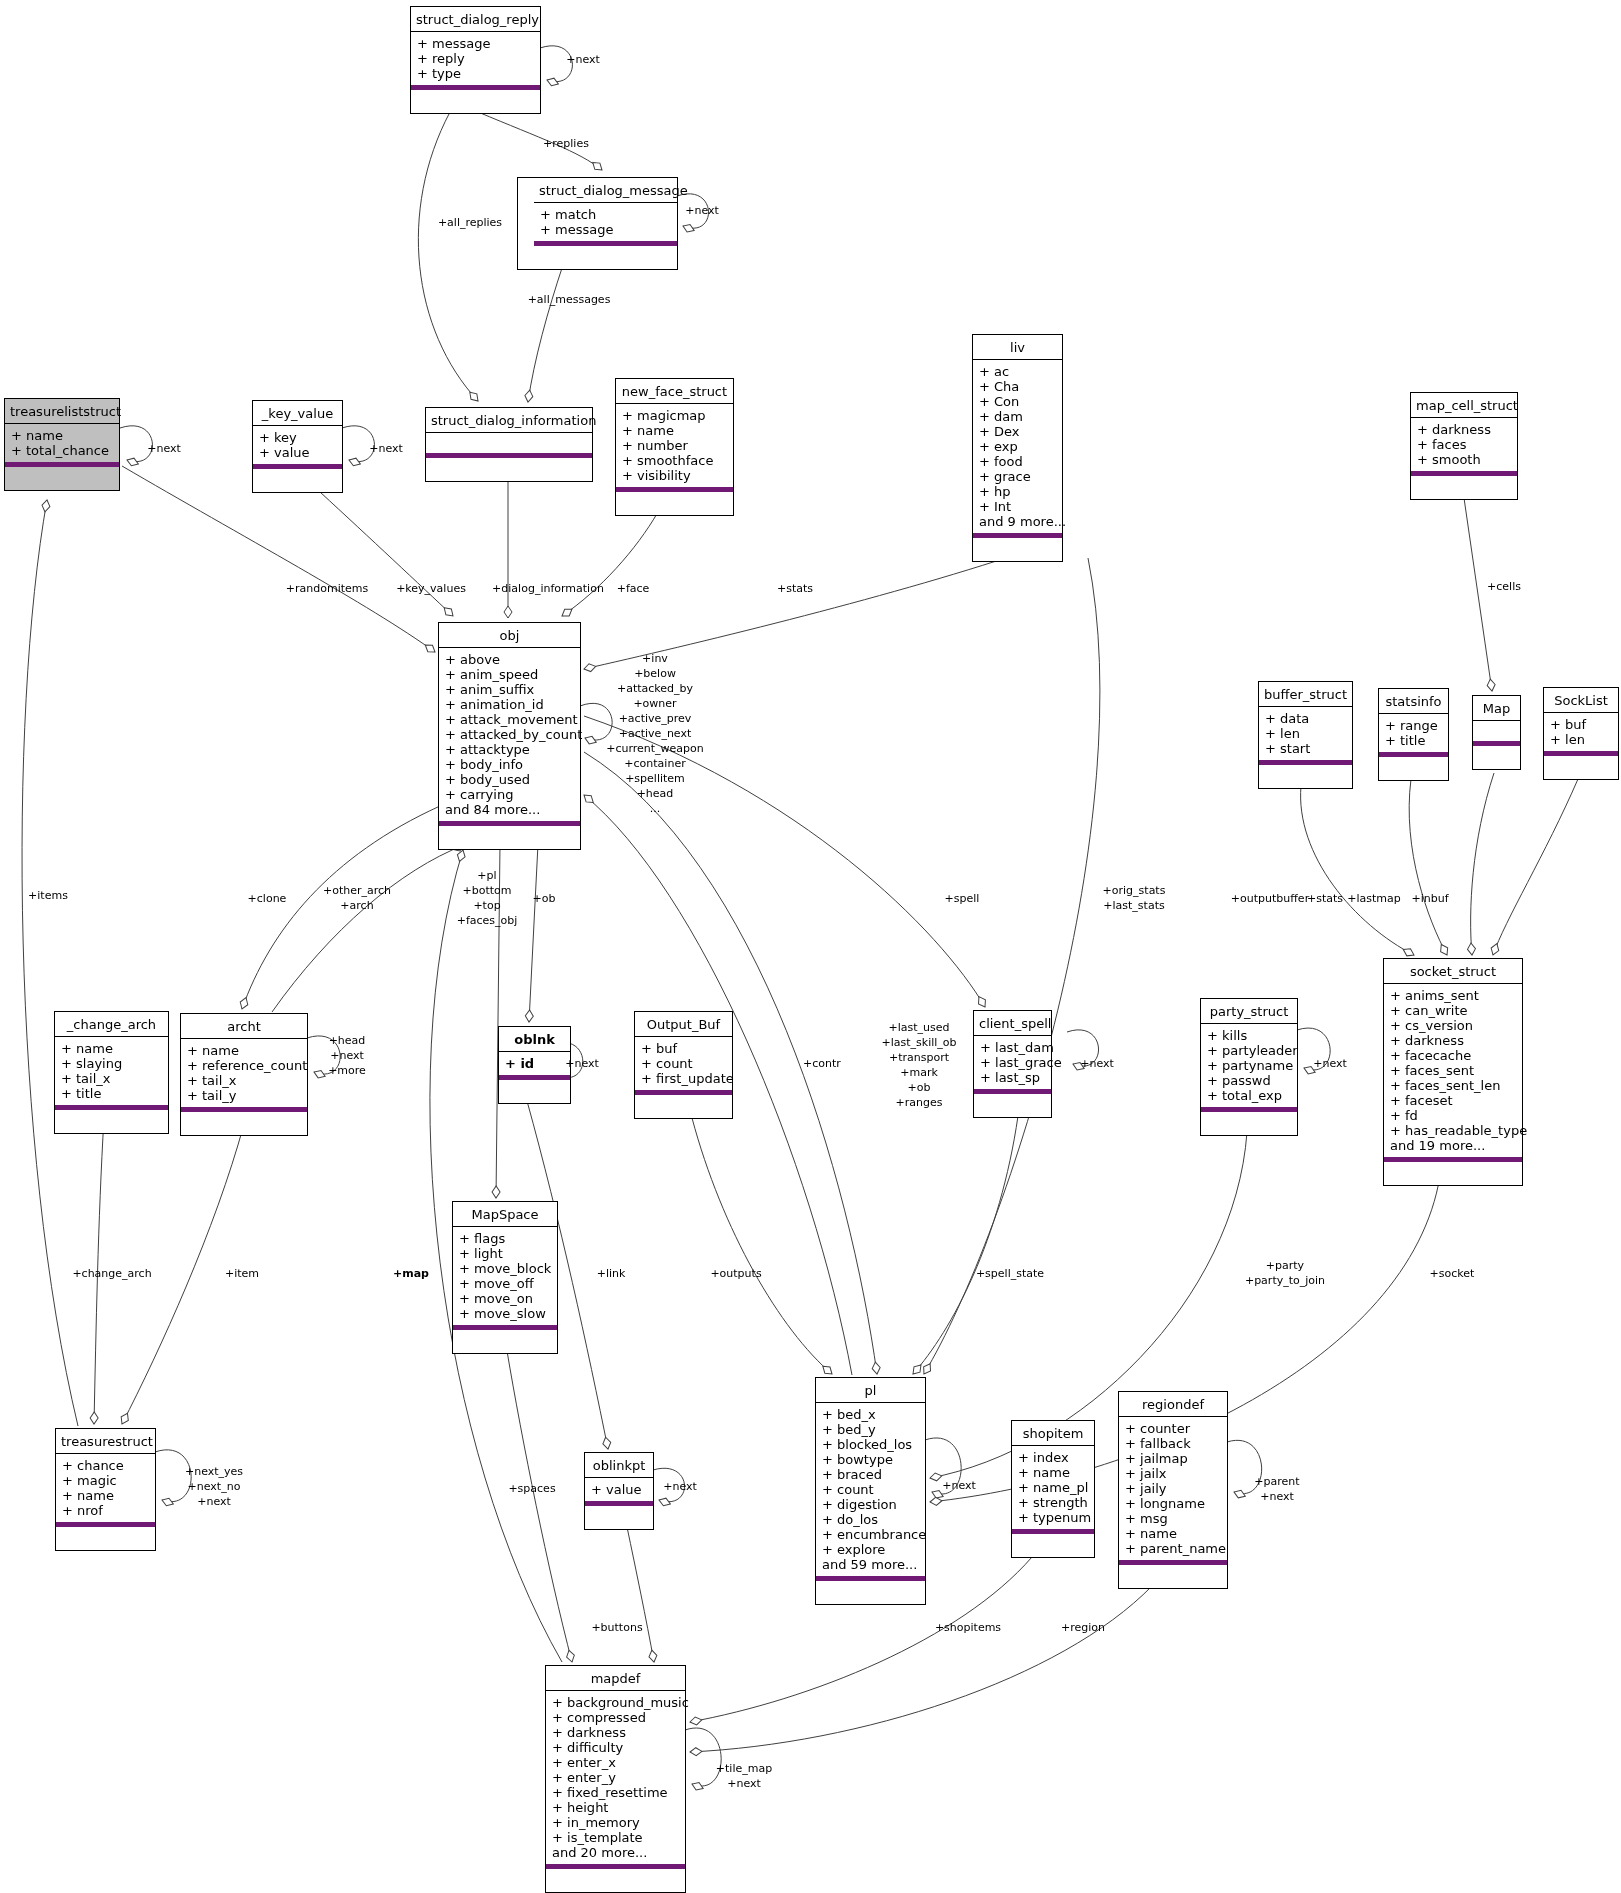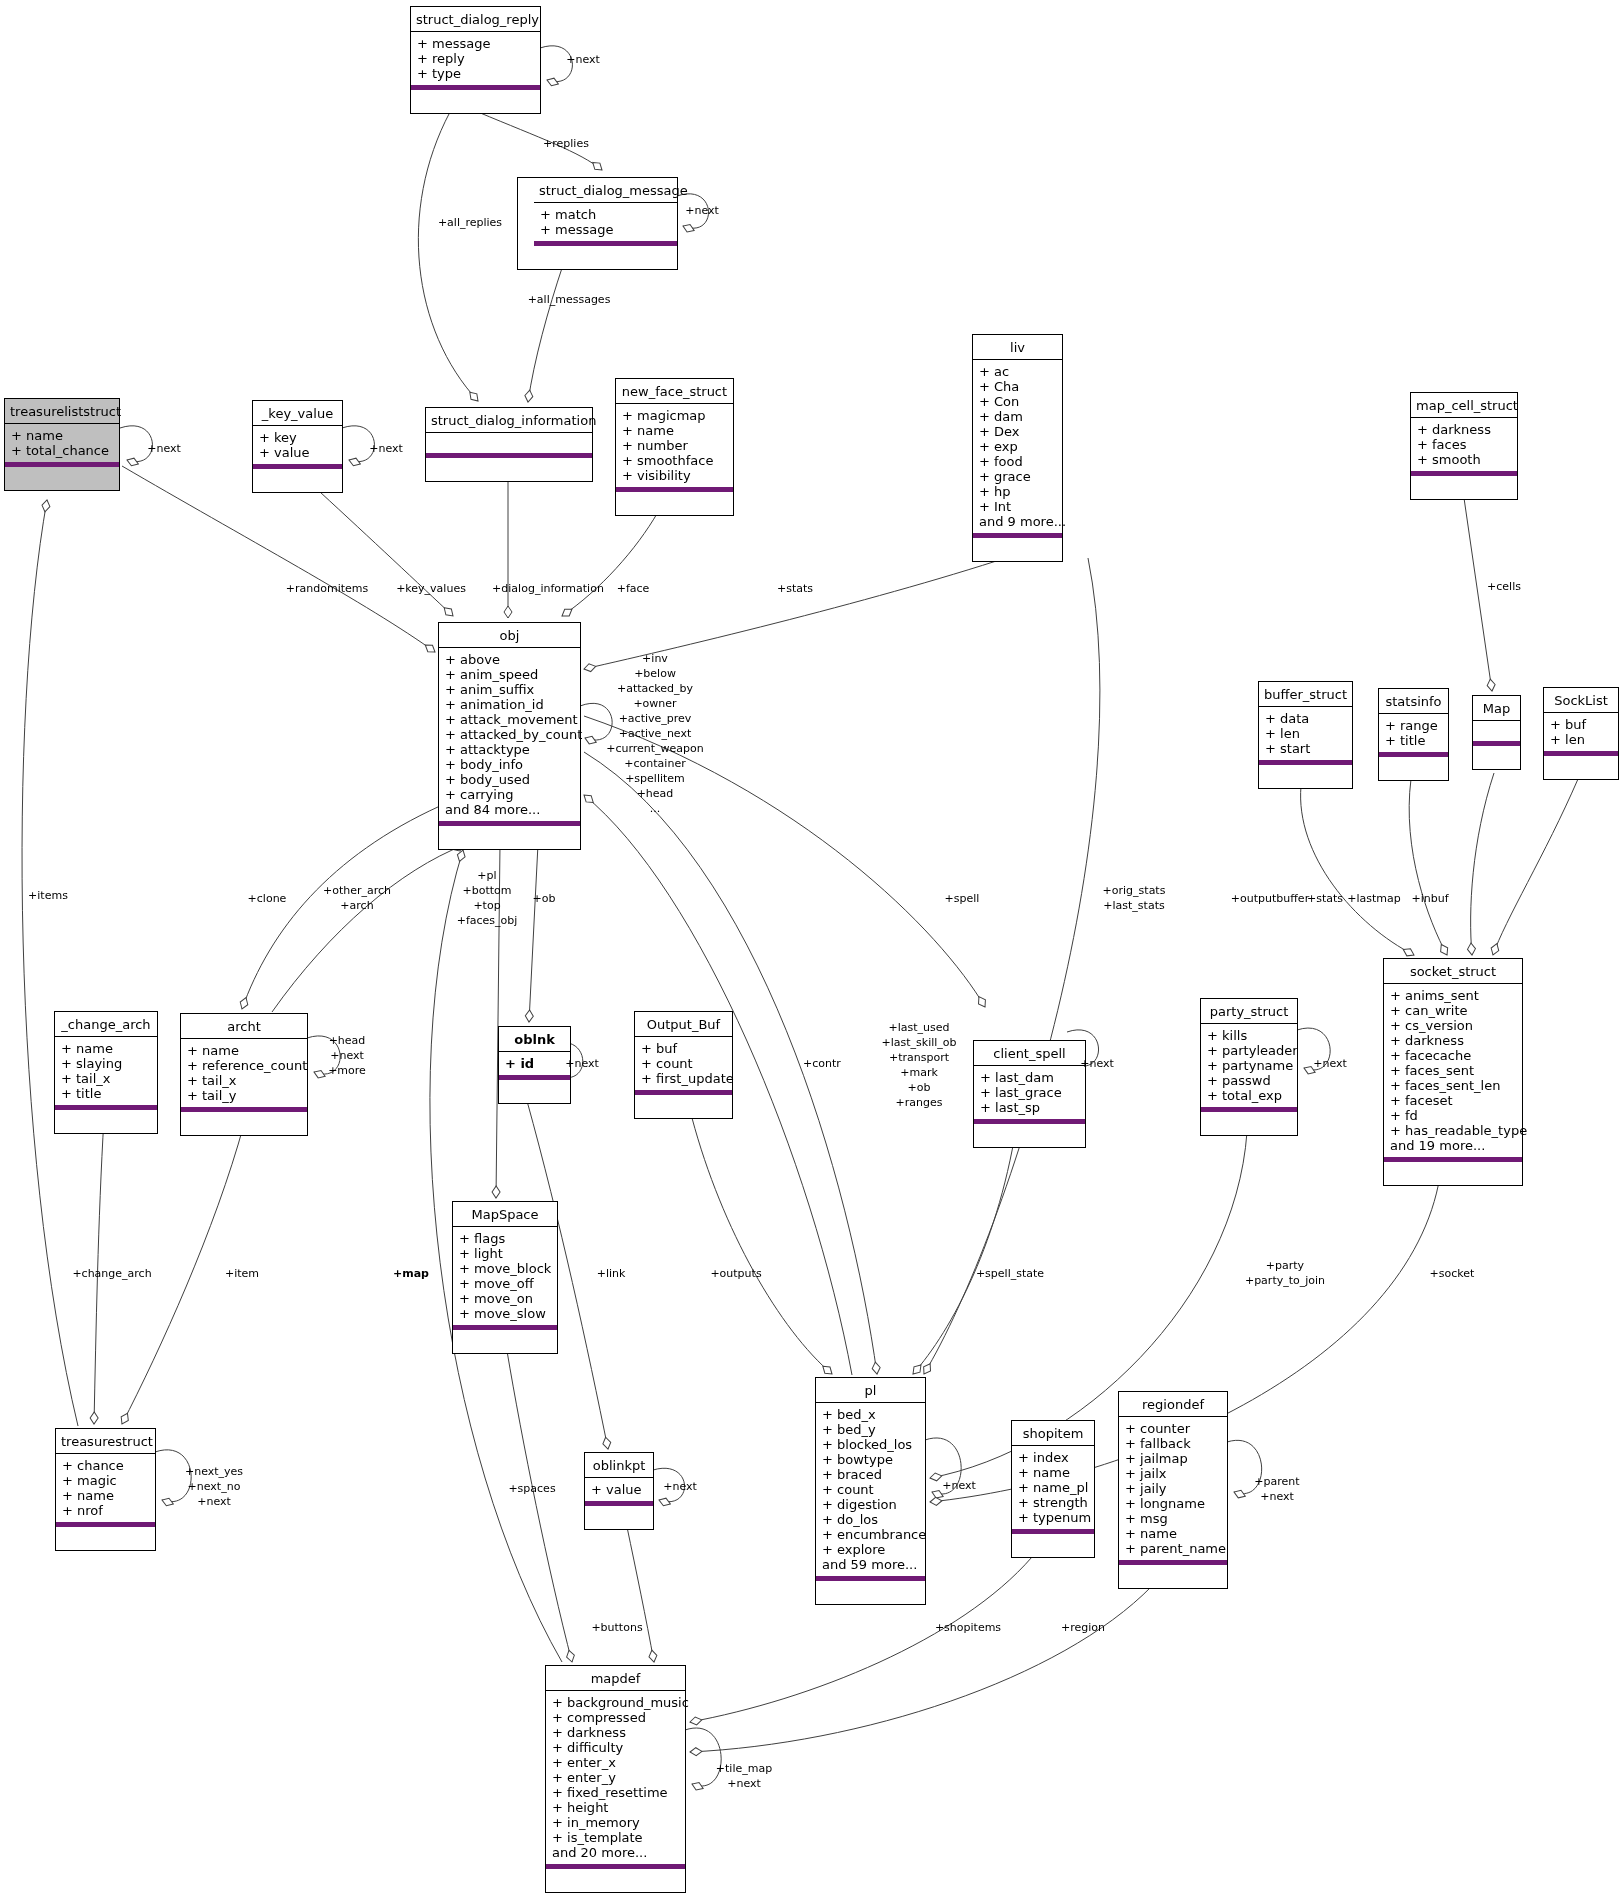--- a/index.html
+++ b/index.html
@@ -193,21 +193,21 @@
         <div class="node-footer"></div>
       </div>
       <div class="node" style="left: 1543px; top: 687px; width: 76px;">
         <div class="node-title">SockList</div>
         <div class="node-fields">
           <div class="field-line">+ buf</div>
           <div class="field-line">+ len</div>
         </div>
         <div class="node-footer"></div>
       </div>
-      <div class="node" style="left: 54px; top: 1011px; width: 104px;">
+      <div class="node" style="left: 54px; top: 1011px; width: 115px;">
         <div class="node-title">_change_arch</div>
         <div class="node-fields">
           <div class="field-line">+ name</div>
           <div class="field-line">+ slaying</div>
           <div class="field-line">+ tail_x</div>
           <div class="field-line">+ title</div>
         </div>
         <div class="node-footer"></div>
       </div>
       <div class="node" style="left: 180px; top: 1013px; width: 128px;">
@@ -229,21 +229,21 @@
       </div>
       <div class="node" style="left: 634px; top: 1011px; width: 99px;">
         <div class="node-title">Output_Buf</div>
         <div class="node-fields">
           <div class="field-line">+ buf</div>
           <div class="field-line">+ count</div>
           <div class="field-line">+ first_update</div>
         </div>
         <div class="node-footer"></div>
       </div>
-      <div class="node" style="left: 973px; top: 1010px; width: 113px; margin-top: 30px;">
+      <div class="node" style="left: 973px; top: 1010px; width: 79px;">
         <div class="node-title">client_spell</div>
         <div class="node-fields">
           <div class="field-line">+ last_dam</div>
           <div class="field-line">+ last_grace</div>
           <div class="field-line">+ last_sp</div>
         </div>
         <div class="node-footer"></div>
       </div>
       <div class="node" style="left: 1200px; top: 998px; width: 98px;">
         <div class="node-title">party_struct</div>

